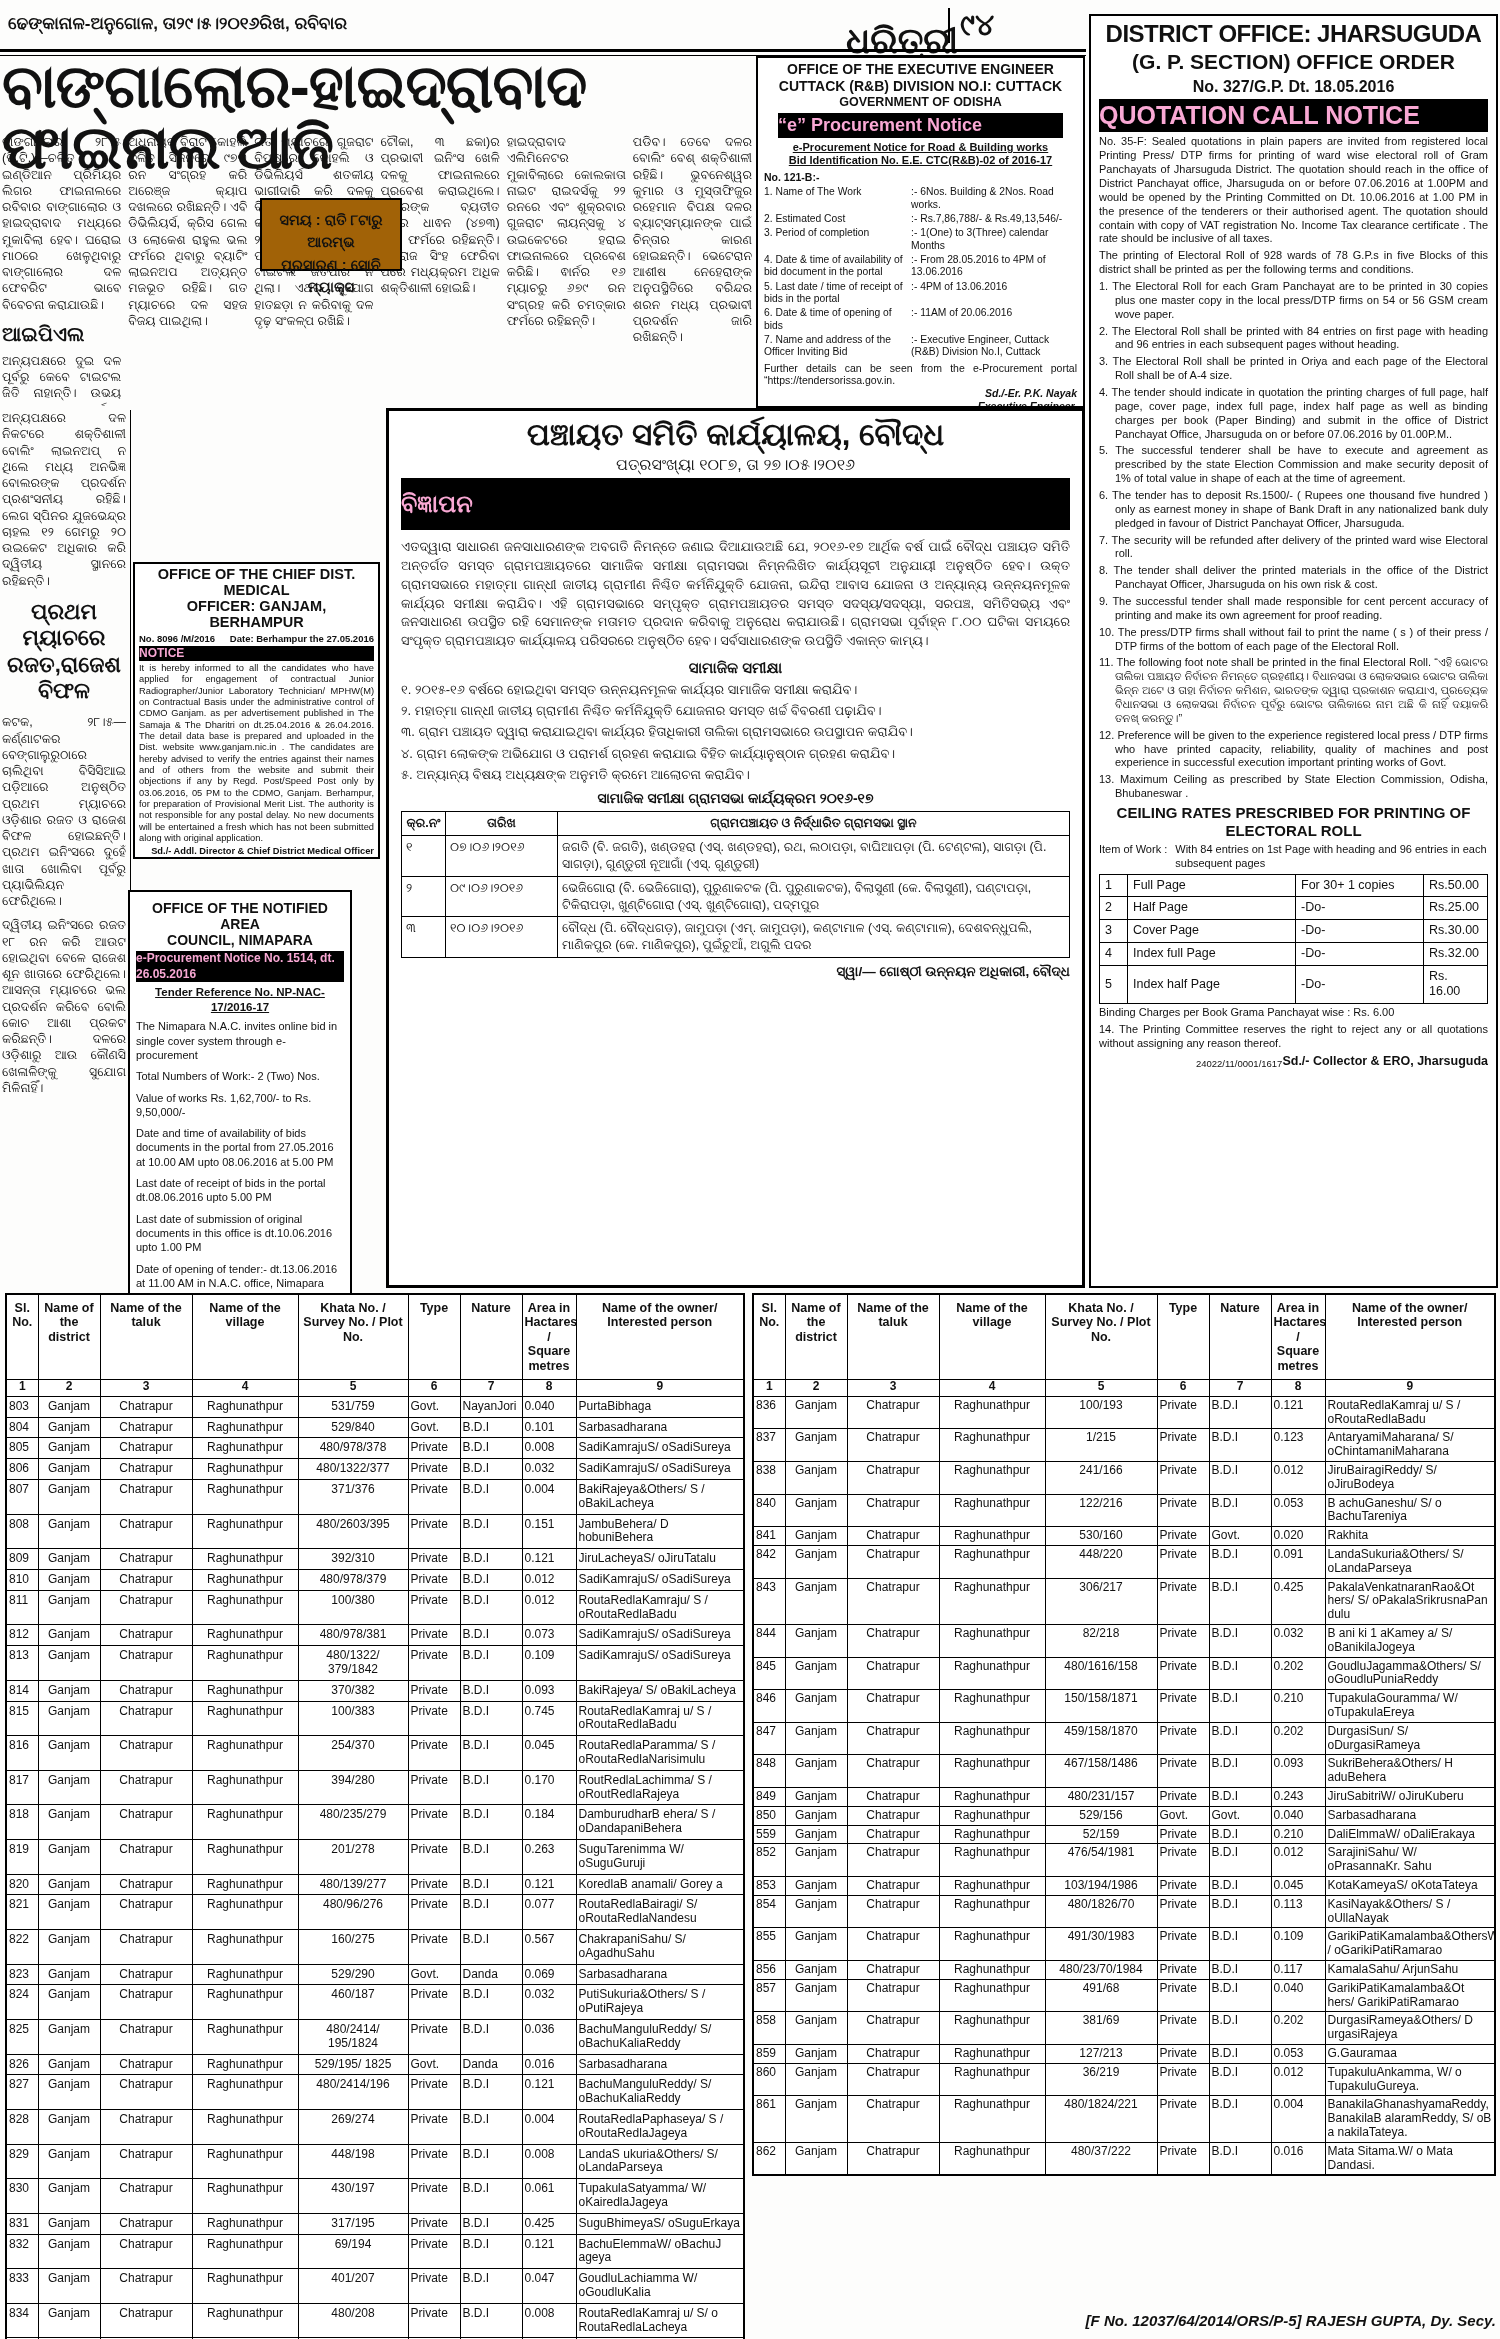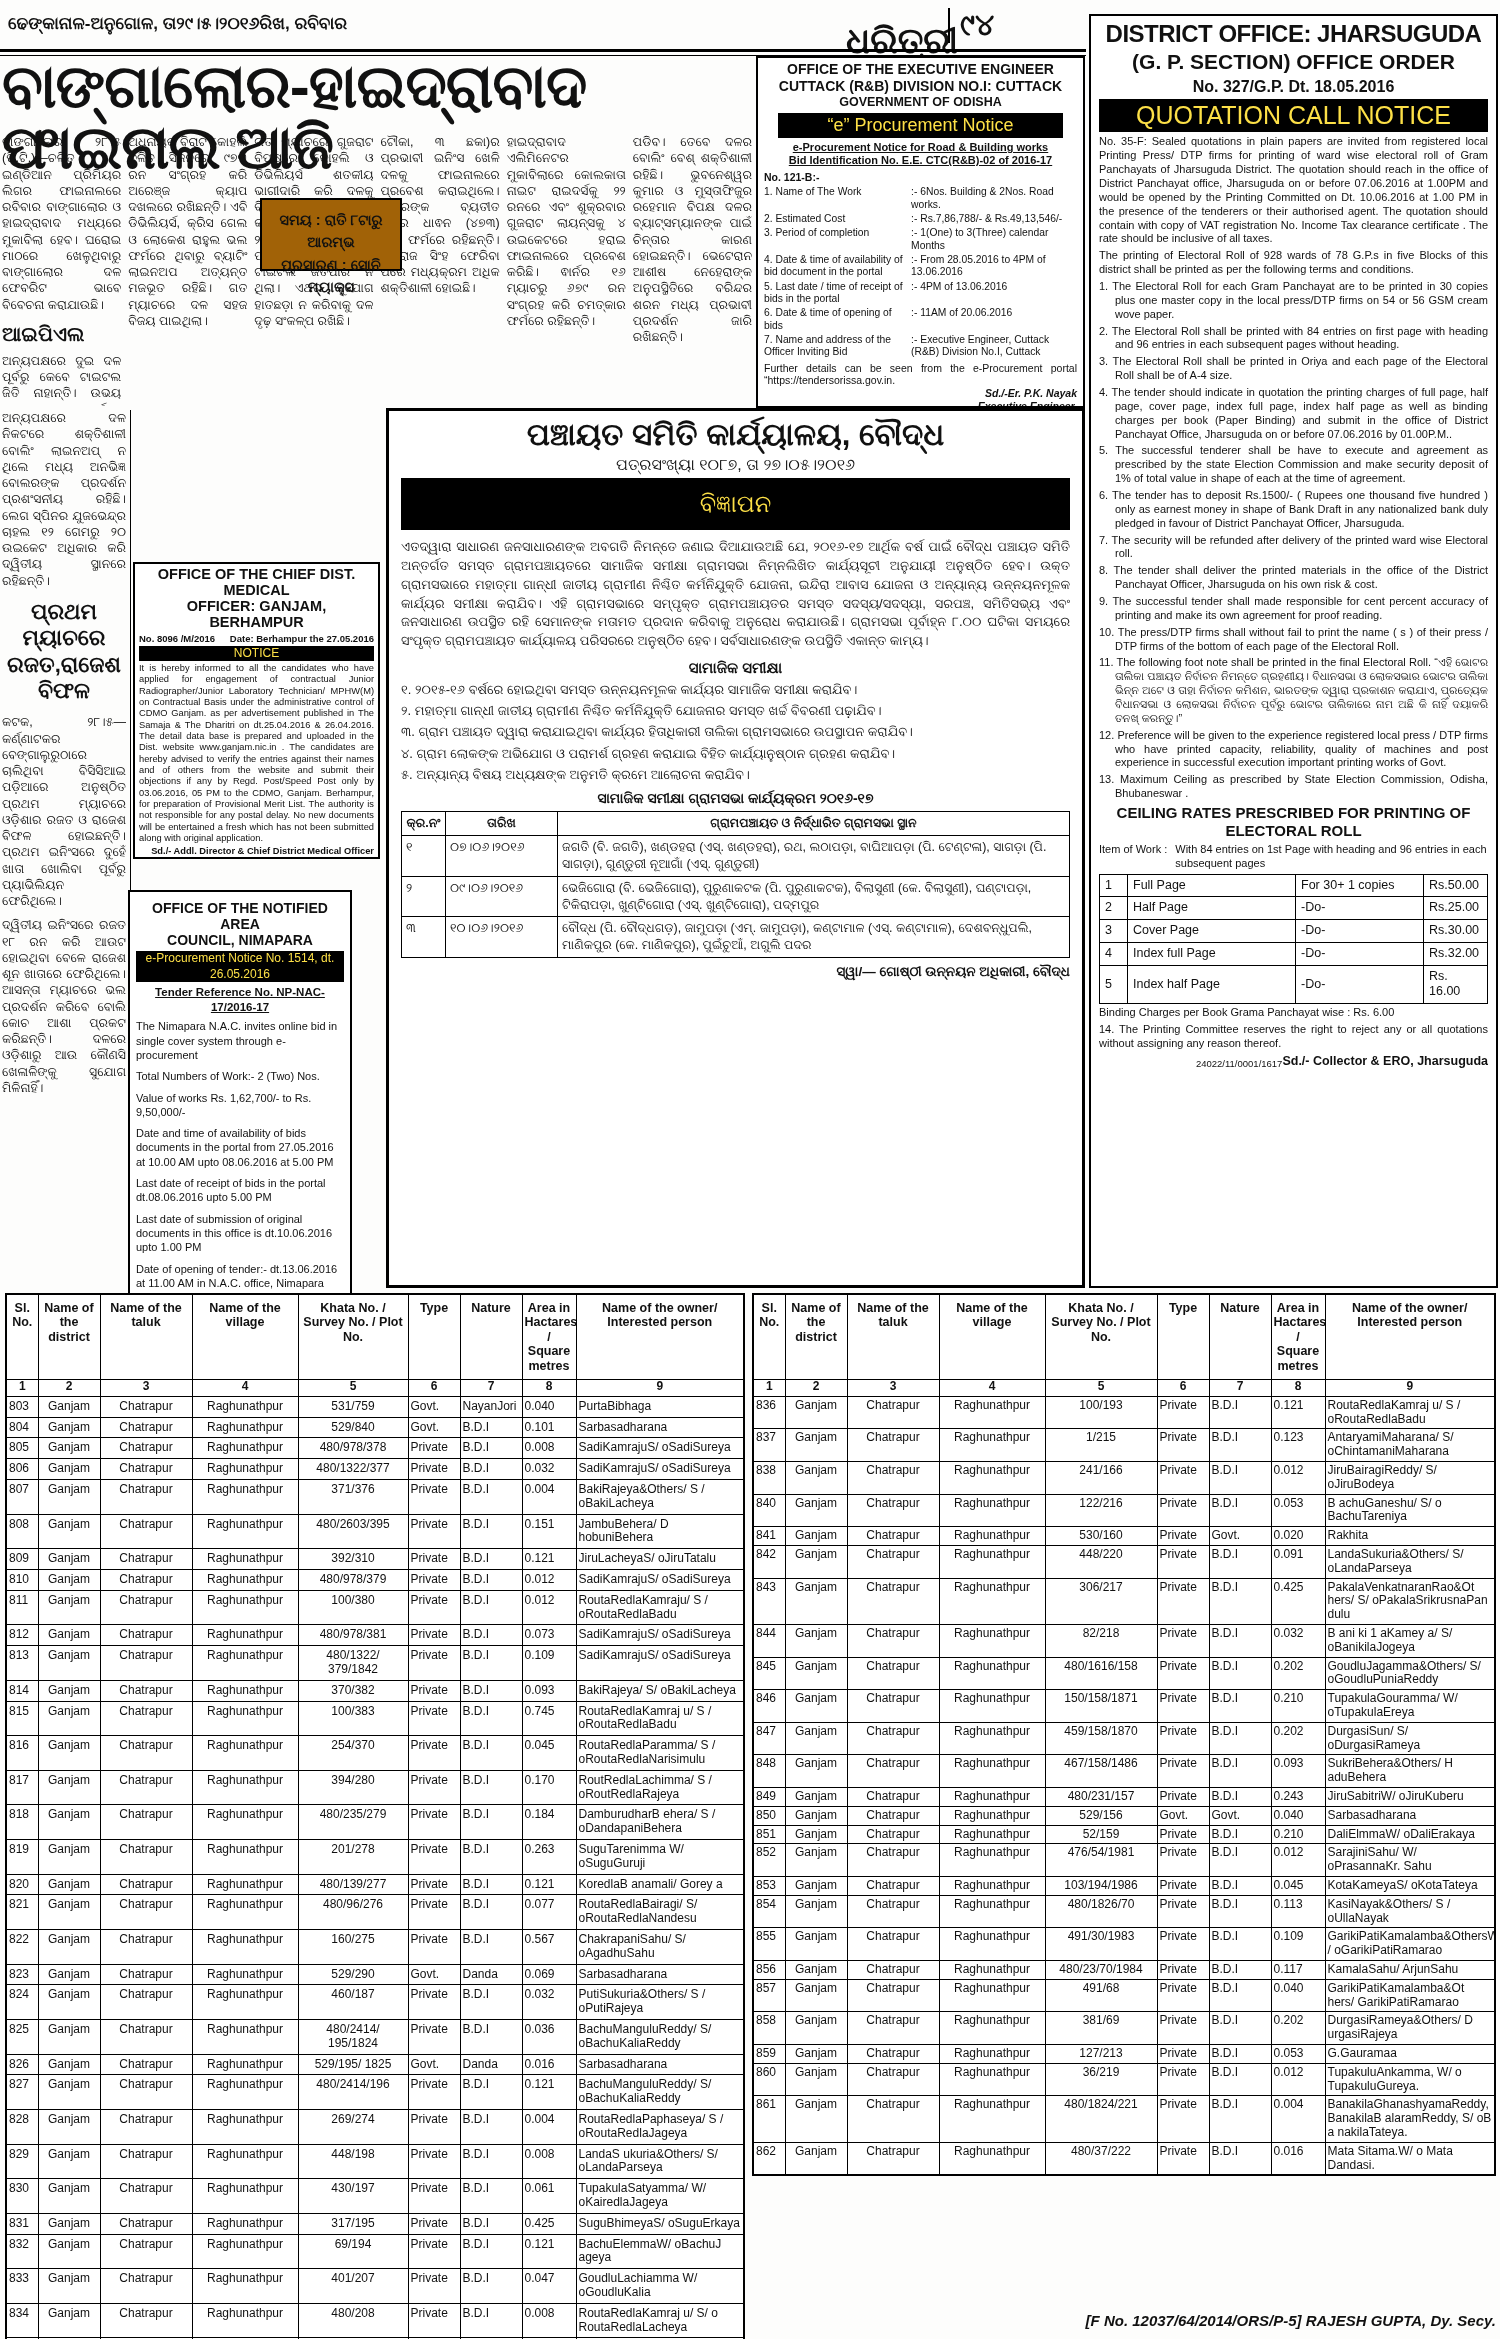--- a/index.html
+++ b/index.html
@@ -1,21 +1,21 @@
 <!DOCTYPE html>
 <html><head>
 <meta charset="utf-8">
 <style>
   html,body{margin:0;padding:0;background:#e8e8e8;}
   .page{position:relative;width:1500px;height:2339px;background:#fdfdfc;color:#111;
         font-family:"Liberation Sans","DejaVu Sans",sans-serif;overflow:hidden;}
   .abs{position:absolute;}
   .j{text-align:justify;}
   .b{font-weight:bold;}
-  .banner{background:#000;color:#fde047;font-weight:normal;text-align:center;}
+  .banner{background:#000;color:#f9a8d4;font-weight:bold;text-align:left;}
 
   .dateline{left:8px;top:14px;font-size:17px;font-weight:bold;}
   .masthead{left:846px;top:20px;font-size:36px;font-weight:bold;}
   .pagenum{left:948px;top:8px;font-size:30px;font-weight:bold;border-left:2px solid #000;padding-left:10px;}
   .toprule{left:0;top:49px;width:1086px;height:3px;border-top:3px solid #000;border-bottom:1px solid #000;}
 
   .headline{left:2px;top:56px;width:748px;font-size:60px;line-height:1.02;font-weight:bold;letter-spacing:-1px;margin:0;}
   .cols{left:2px;top:134px;width:750px;height:272px;display:flex;gap:7px;font-size:12.5px;line-height:1.3;overflow:hidden;}
   .cols .col{flex:1;min-width:0;}
   .cols p{margin:0 0 6px 0;}
@@ -937,21 +937,21 @@
           <td>Ganjam</td>
           <td>Chatrapur</td>
           <td>Raghunathpur</td>
           <td>529/156</td>
           <td>Govt.</td>
           <td>Govt.</td>
           <td>0.040</td>
           <td>Sarbasadharana</td>
         </tr>
         <tr>
-          <td>851</td>
+          <td>559</td>
           <td>Ganjam</td>
           <td>Chatrapur</td>
           <td>Raghunathpur</td>
           <td>52/159</td>
           <td>Private</td>
           <td>B.D.I</td>
           <td>0.210</td>
           <td>DaliElmmaW/ oDaliErakaya</td>
         </tr>
         <tr>

